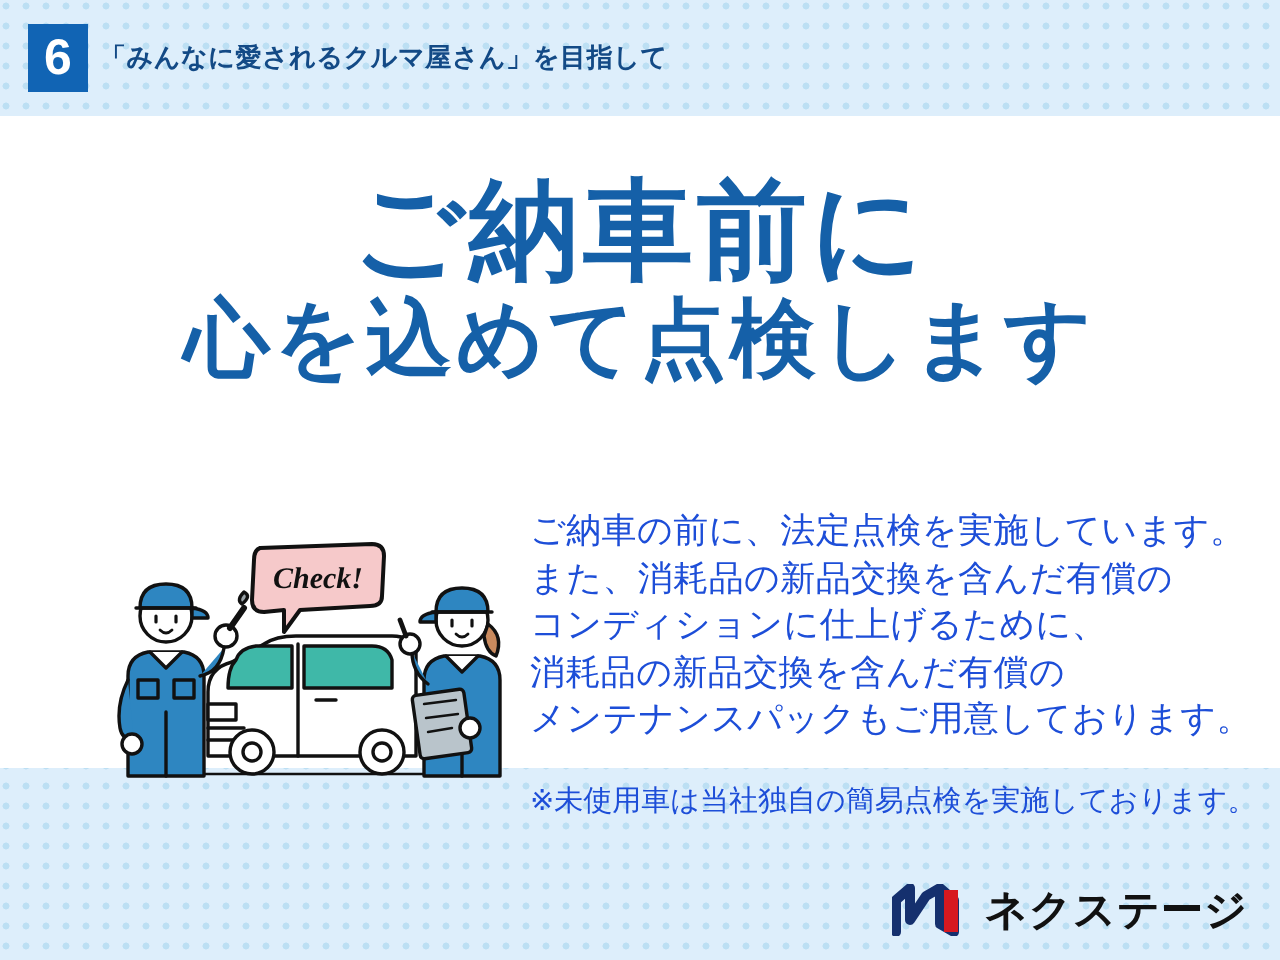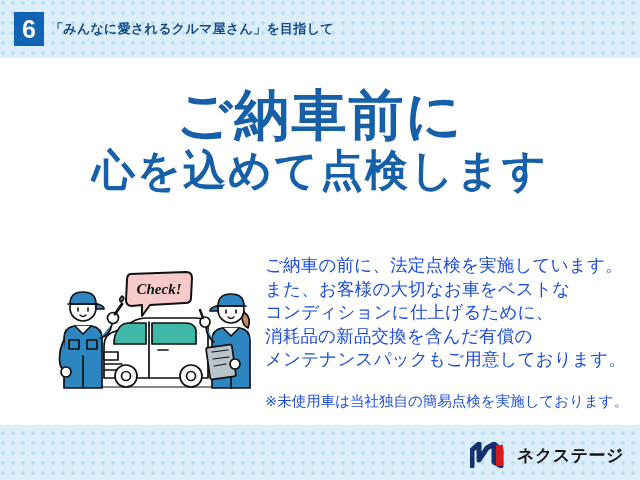--- a/index.html
+++ b/index.html
@@ -60,21 +60,21 @@
     white-space: nowrap;
     font-family: Liberation Serif, serif;
   }
 
   
   #panel {
     position: absolute;
     left: 0;
     top: 58px;
     width: 640px;
-    height: 367px;
+    height: 326px;
     background: #ffffff;
   }
 
   
   #headline {
     position: absolute;
     left: 0;
     top: 26px;
     width: 640px;
     text-align: center;
@@ -146,21 +146,21 @@
     height: 30px;
   }
   #logo-mark {
     width: 40px;
     height: 26px;
     flex: 0 0 auto;
   }
   #logo-mark svg { display: block; }
   #logo-text {
     margin-left: 7px;
-    font-size: 17px;
+    font-size: 21px;
     font-weight: bold;
     color: #111111;
     letter-spacing: 0.5px;
     white-space: nowrap;
   }
 </style>
 </head>
 <body>
 
 <div id="ad">
@@ -270,21 +270,21 @@
               <circle cx="177" cy="104" r="5" fill="#ffffff" stroke="#111111"></circle>
             </g>
           </g>
 
           <text x="101" y="34" text-anchor="middle" font-family="'Liberation Serif', 'DejaVu Serif', serif" font-size="15" font-style="italic" font-weight="bold" fill="#111111">Check!</text>
         </svg>
       </div>
 
       <div id="copy">
         <span class="copy-line">ご納車の前に、法定点検を実施しています。</span>
-        <span class="copy-line">また、お客様の大切なお車をベストな</span>
+        <span class="copy-line">また、消耗品の新品交換を含んだ有償の</span>
         <span class="copy-line">コンディションに仕上げるために、</span>
         <span class="copy-line">消耗品の新品交換を含んだ有償の</span>
         <span class="copy-line">メンテナンスパックもご用意しております。</span>
         <span class="copy-note">※未使用車は当社独自の簡易点検を実施しております。</span>
       </div>
 
     </div>
   </div>
 
   <div id="footer">

